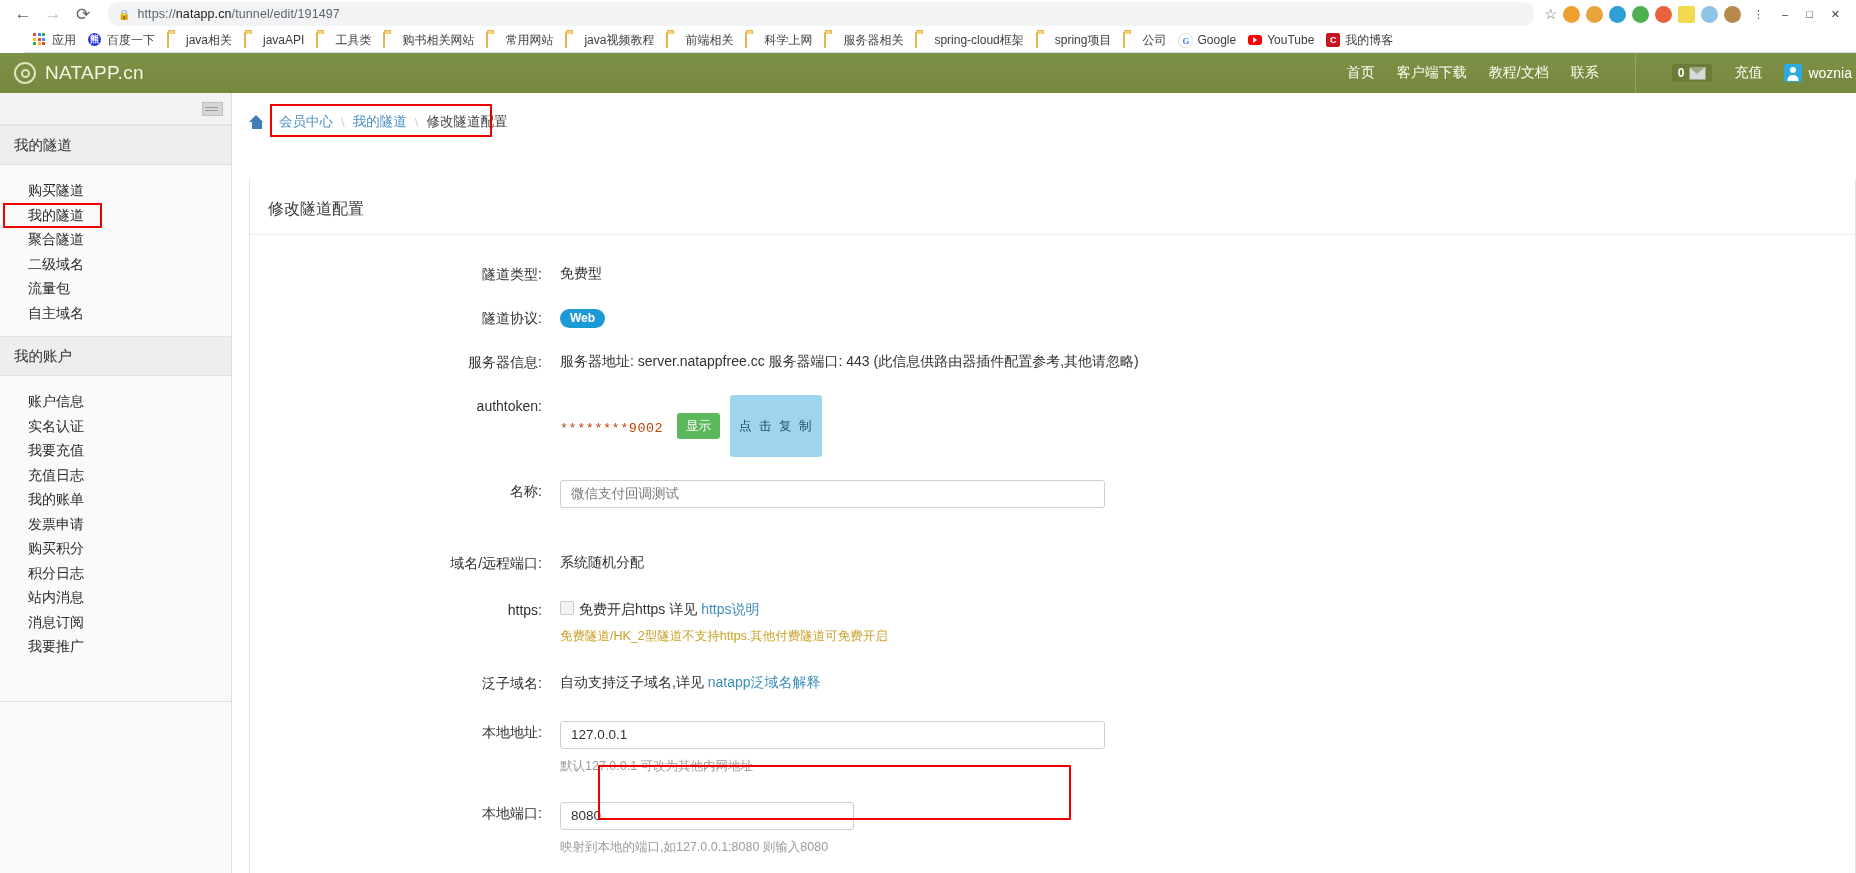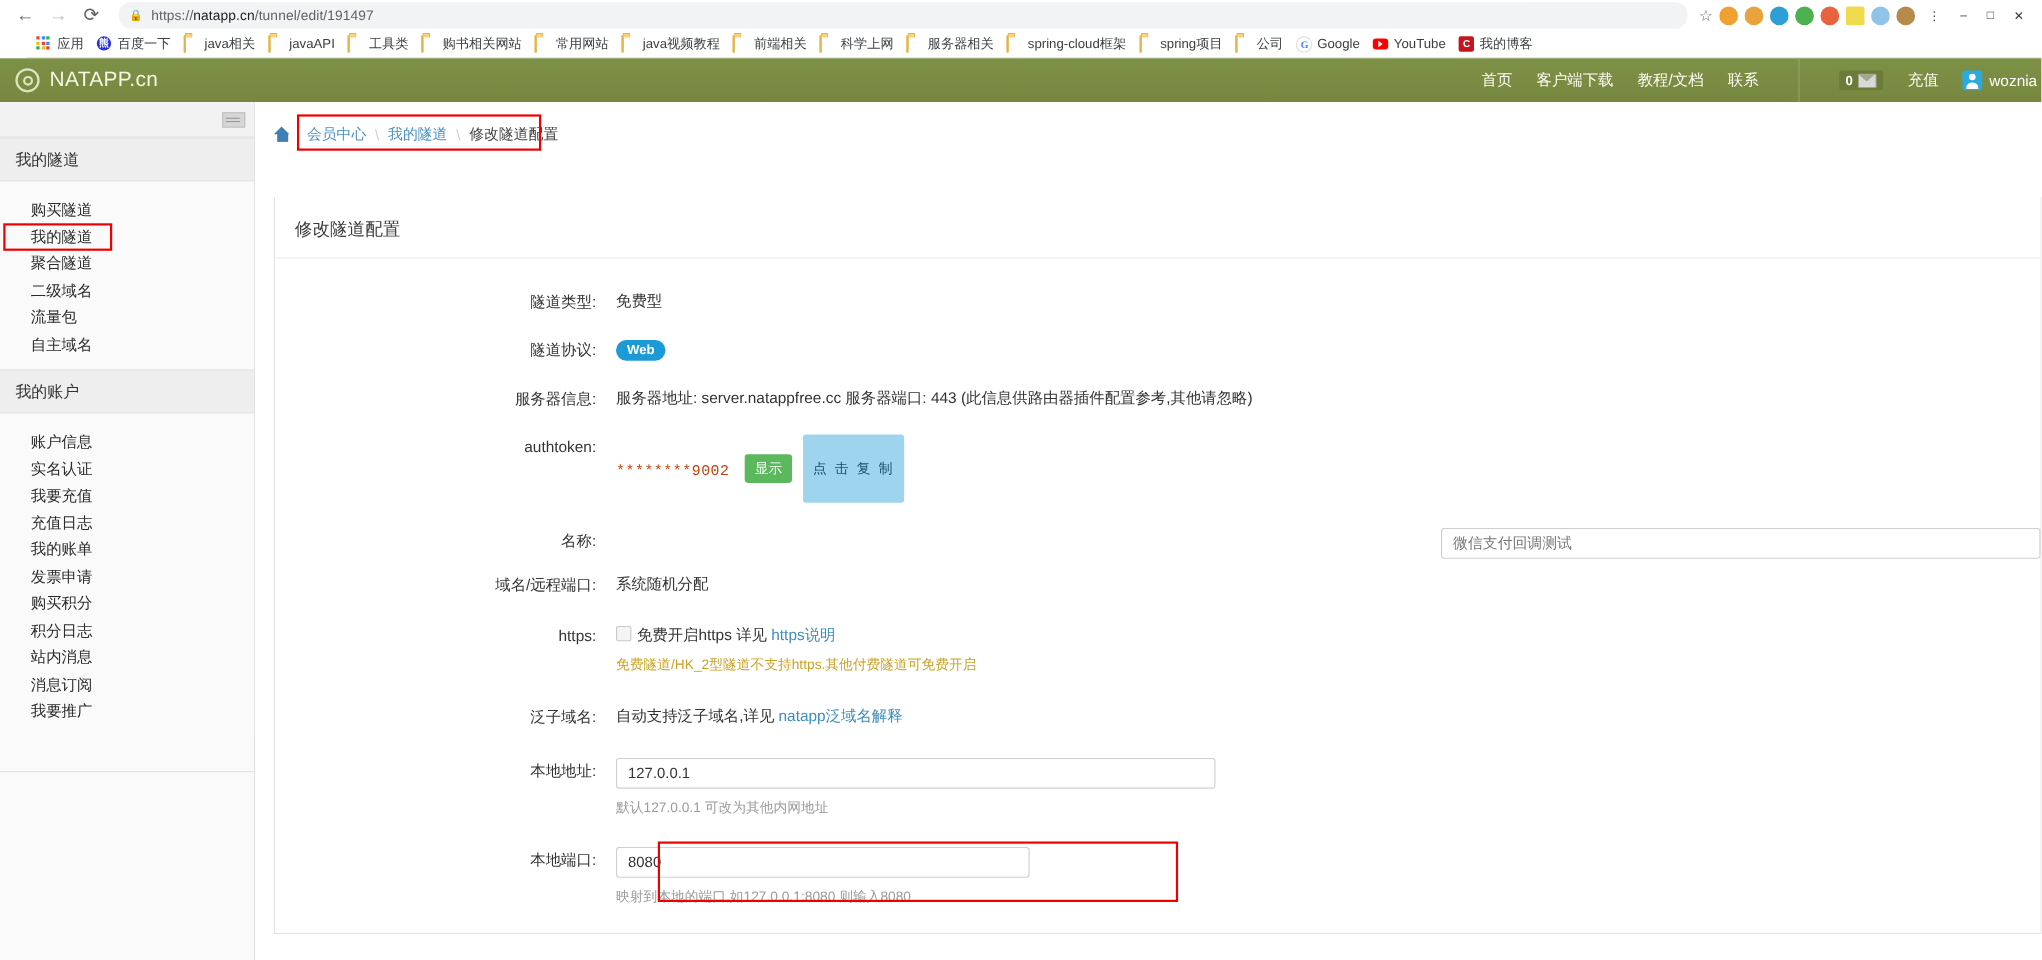--- a/index.html
+++ b/index.html
@@ -403,21 +403,21 @@
 
           <div class="row">
             <div class="lbl">authtoken:</div>
             <div class="val">
               <span class="tok">********9002</span>
               <span class="btn-show">显示</span>
               <span class="btn-copy">点 击 复 制</span>
             </div>
           </div>
 
-          <div class="row" style="margin-bottom:12px;justify-content:space-between;">
+          <div class="row" style="margin-bottom:44px;">
             <div class="lbl">名称:</div>
             <div class="val">
               <input class="txtinput" type="text" value="微信支付回调测试" style="">
             </div>
           </div>
 
           <div class="row" style="margin-bottom:26px;">
             <div class="lbl">域名/远程端口:</div>
             <div class="val">系统随机分配</div>
           </div>
@@ -443,21 +443,21 @@
             <div class="lbl">本地地址:</div>
             <div class="val">
               <input class="txtinput filled" type="text" value="127.0.0.1" style="">
               <div class="hint">默认127.0.0.1 可改为其他内网地址</div>
             </div>
           </div>
 
           <div class="row">
             <div class="lbl">本地端口:</div>
             <div class="val">
-              <input class="txtinput filled" type="text" style="width: 376px;" value="8080">
+              <input class="txtinput filled" type="text" style="width: 294px;" value="8080">
               <div class="hint">映射到本地的端口,如127.0.0.1:8080 则输入8080</div>
             </div>
           </div>
 
         </div>
       </div>
 
       <span class="mark-port"></span>
     </div>
   </div>

